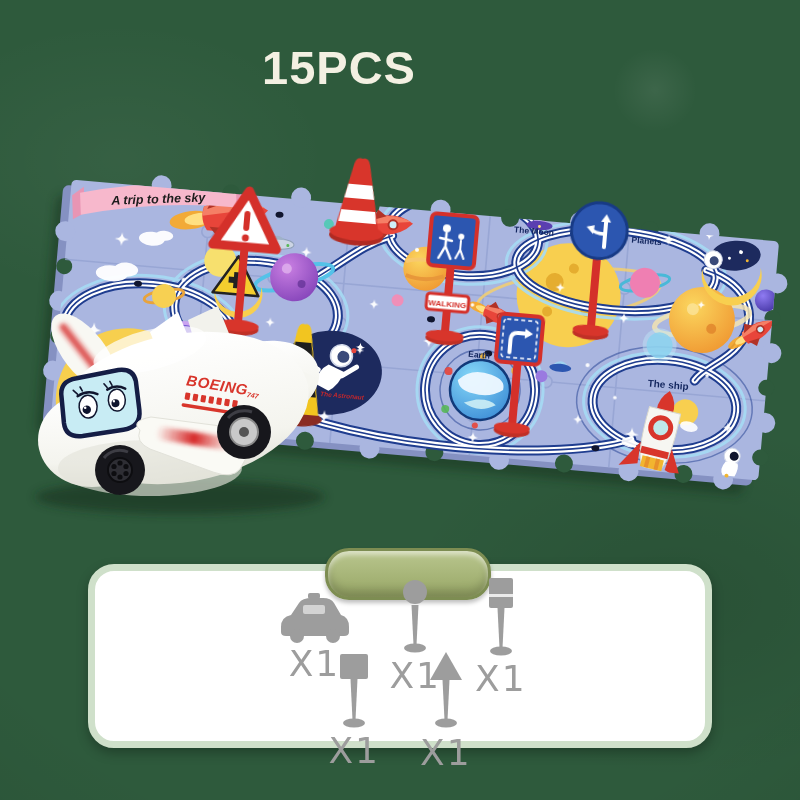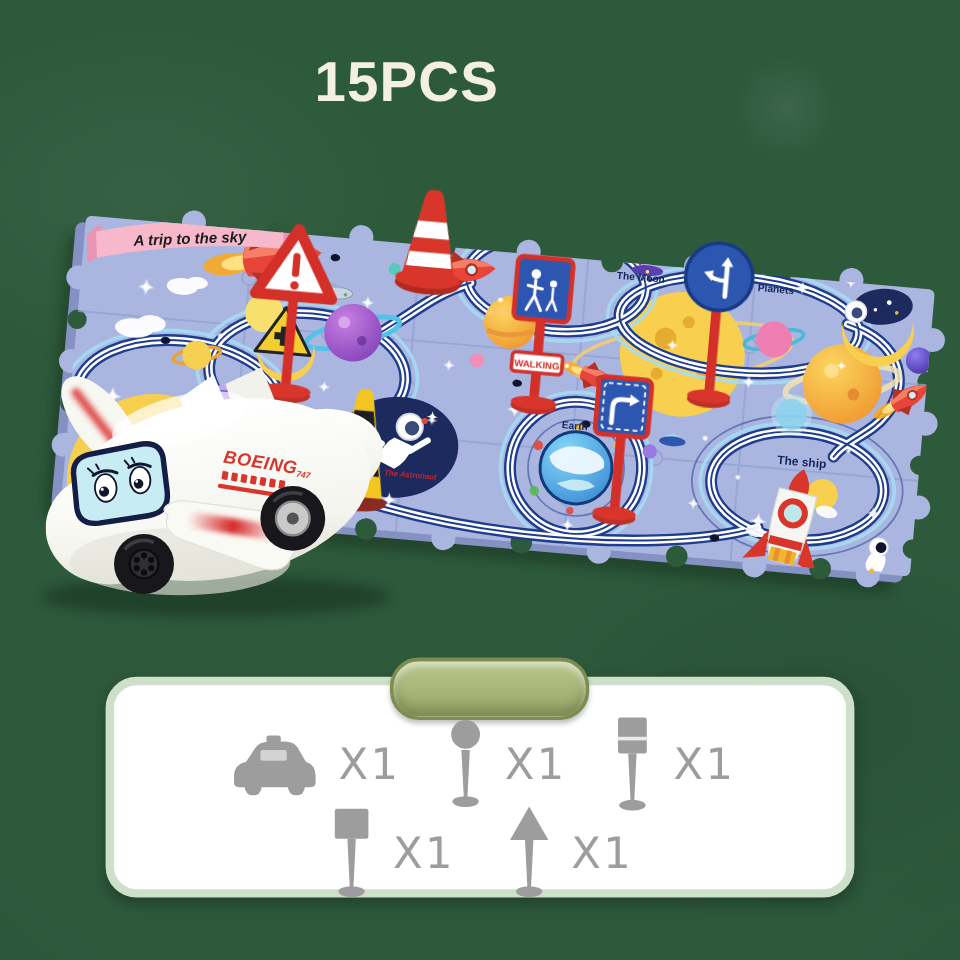--- a/index.html
+++ b/index.html
@@ -26,21 +26,21 @@
   }
   .pill{
     position:absolute;left:230px;top:-23px;width:160px;height:46px;
     background:linear-gradient(#b9c68e,#97a665);
     border:3px solid #7d8d52;border-radius:24px;
     box-shadow:inset 0 4px 5px rgba(255,255,255,.5), inset 0 -7px 9px rgba(0,0,0,.18), 0 3px 4px rgba(0,0,0,.25);
   }
   .prow{position:absolute;left:0;width:100%;display:flex;justify-content:center;align-items:center;}
   .prow1{top:30px;height:72px;column-gap:34px;}
   .prow2{top:104px;height:72px;column-gap:40px;}
-  .part{display:flex;align-items:center;column-gap:13px;}
+  .part{display:flex;align-items:center;column-gap:13px;flex-direction:column;}
   .cnt{font-family:"DejaVu Sans",sans-serif;font-size:36px;color:#9d9d9d;letter-spacing:2px;font-weight:500;}
   .ic{display:block;}
 </style>
 </head>
 <body>
 
 <div class="stage">
 
   <div class="pcs">15PCS</div>
 

